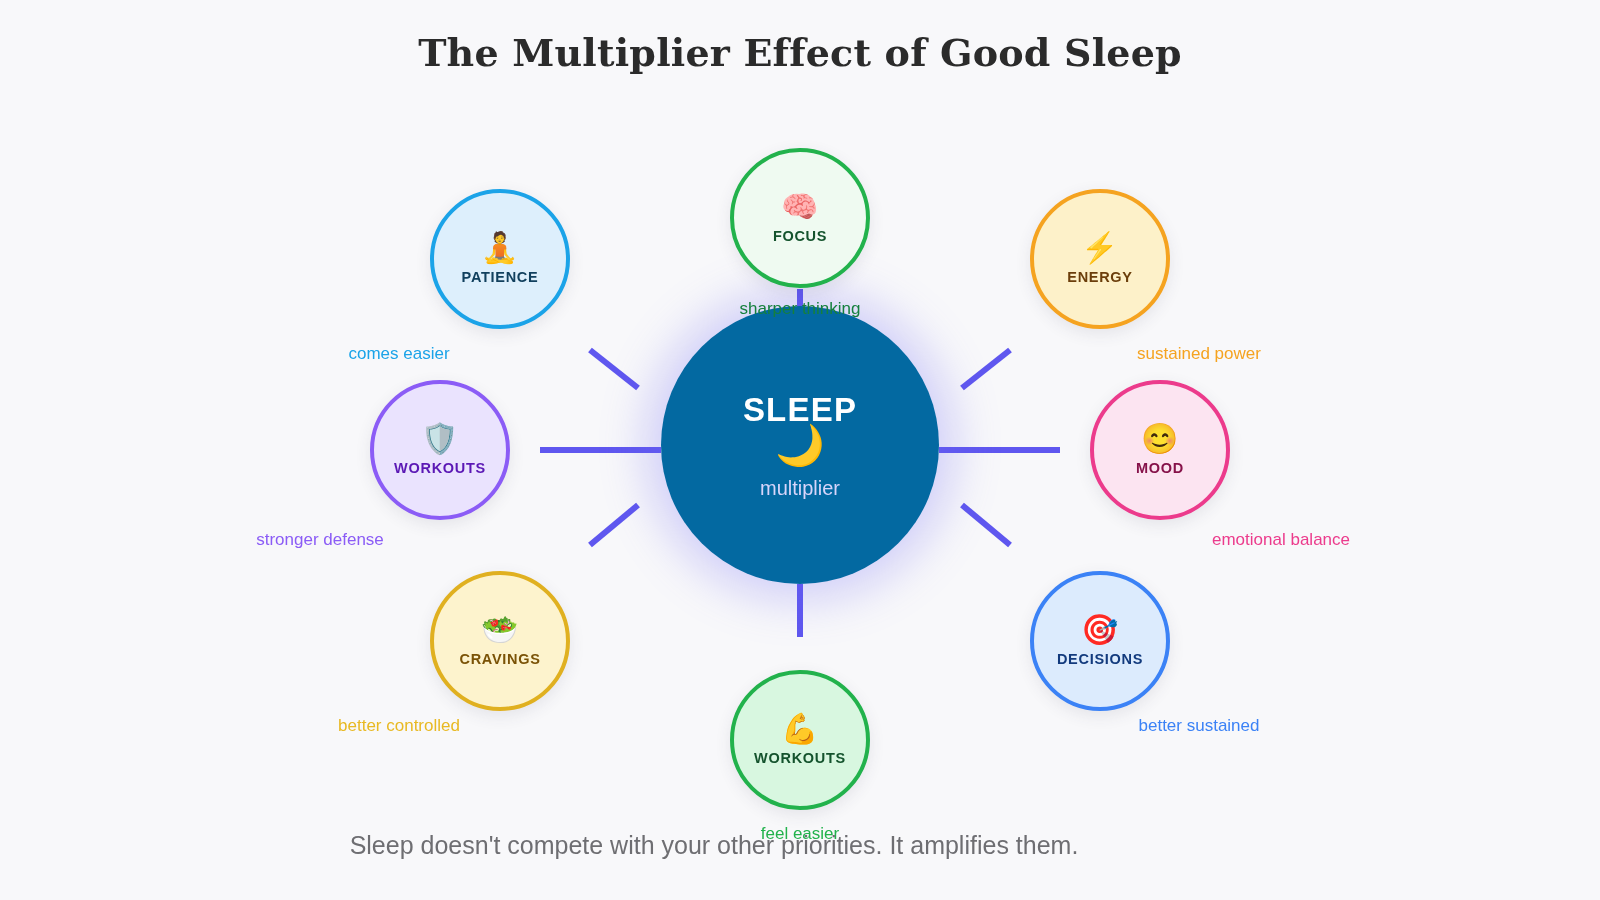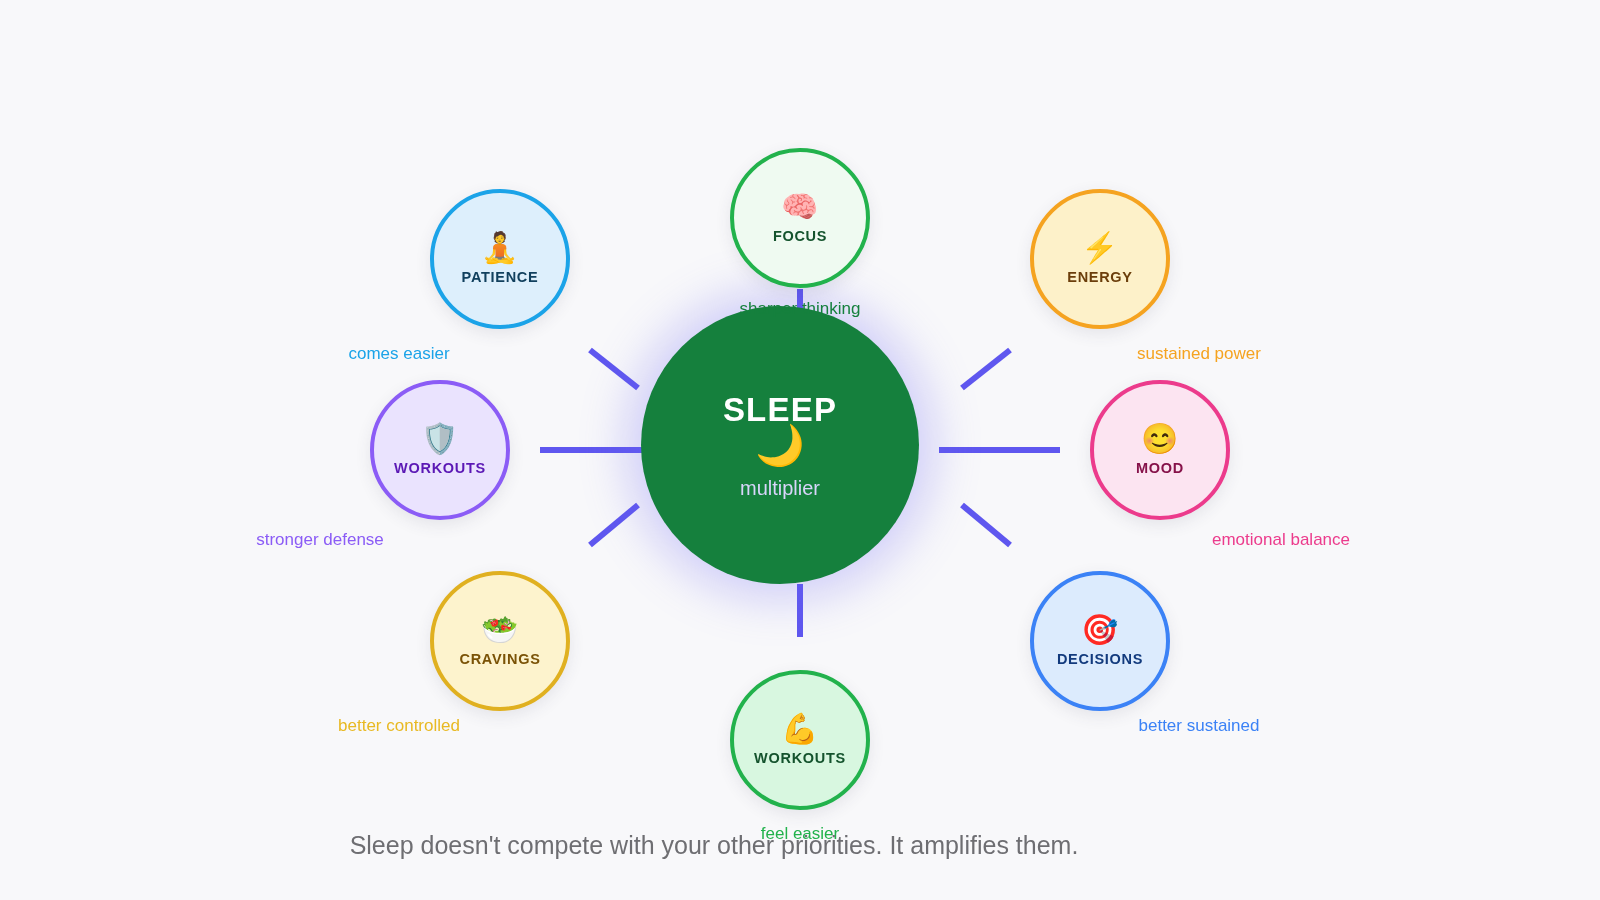--- a/index.html
+++ b/index.html
@@ -147,33 +147,34 @@
     font-weight: bold;
     color: #8a8a8f;
     letter-spacing: 0.2px;
   }
 </style>
 </head>
 <body style="background: rgb(248, 248, 250);">
 
 <div id="stage">
 
+  <div id="title">The Multiplier Effect of Good Sleep</div>
 
   <svg id="connectors" viewBox="0 0 1600 900" width="1600" height="900">
       <line x1="800" y1="289" x2="800" y2="322" stroke="#5f57ef" stroke-width="6" stroke-linecap="butt"></line>
       <line x1="590" y1="350" x2="638" y2="388" stroke="#5f57ef" stroke-width="6" stroke-linecap="butt"></line>
       <line x1="1010" y1="350" x2="962" y2="388" stroke="#5f57ef" stroke-width="6" stroke-linecap="butt"></line>
       <line x1="540" y1="450" x2="661" y2="450" stroke="#5f57ef" stroke-width="6" stroke-linecap="butt"></line>
       <line x1="1060" y1="450" x2="939" y2="450" stroke="#5f57ef" stroke-width="6" stroke-linecap="butt"></line>
       <line x1="590" y1="545" x2="638" y2="505" stroke="#5f57ef" stroke-width="6" stroke-linecap="butt"></line>
       <line x1="1010" y1="545" x2="962" y2="505" stroke="#5f57ef" stroke-width="6" stroke-linecap="butt"></line>
       <line x1="800" y1="637" x2="800" y2="584" stroke="#5f57ef" stroke-width="6" stroke-linecap="butt"></line>
     </svg>
 
-  <div id="hub" style="width: 278px; height: 278px; left: 641px; top: 306px; background: #15803d;">
+  <div id="hub" style="width: 278px; height: 278px; left: 661px; top: 306px; background: #0369a1;">
     <div id="hub-title" style="color: rgb(255, 255, 255);">SLEEP</div>
     <div id="hub-emoji">🌙</div>
     <div id="hub-sub" style="color: rgb(216, 213, 251);">multiplier</div>
   </div>
 
   <div id="nodes-layer">
       <div class="node" style="left: 730px; top: 148px; border-color: rgb(34, 178, 76); background: rgb(239, 250, 241);">
         <div class="node-emoji">🧠</div>
         <div class="node-label" style="color: rgb(20, 83, 45);">FOCUS</div>
       </div>

